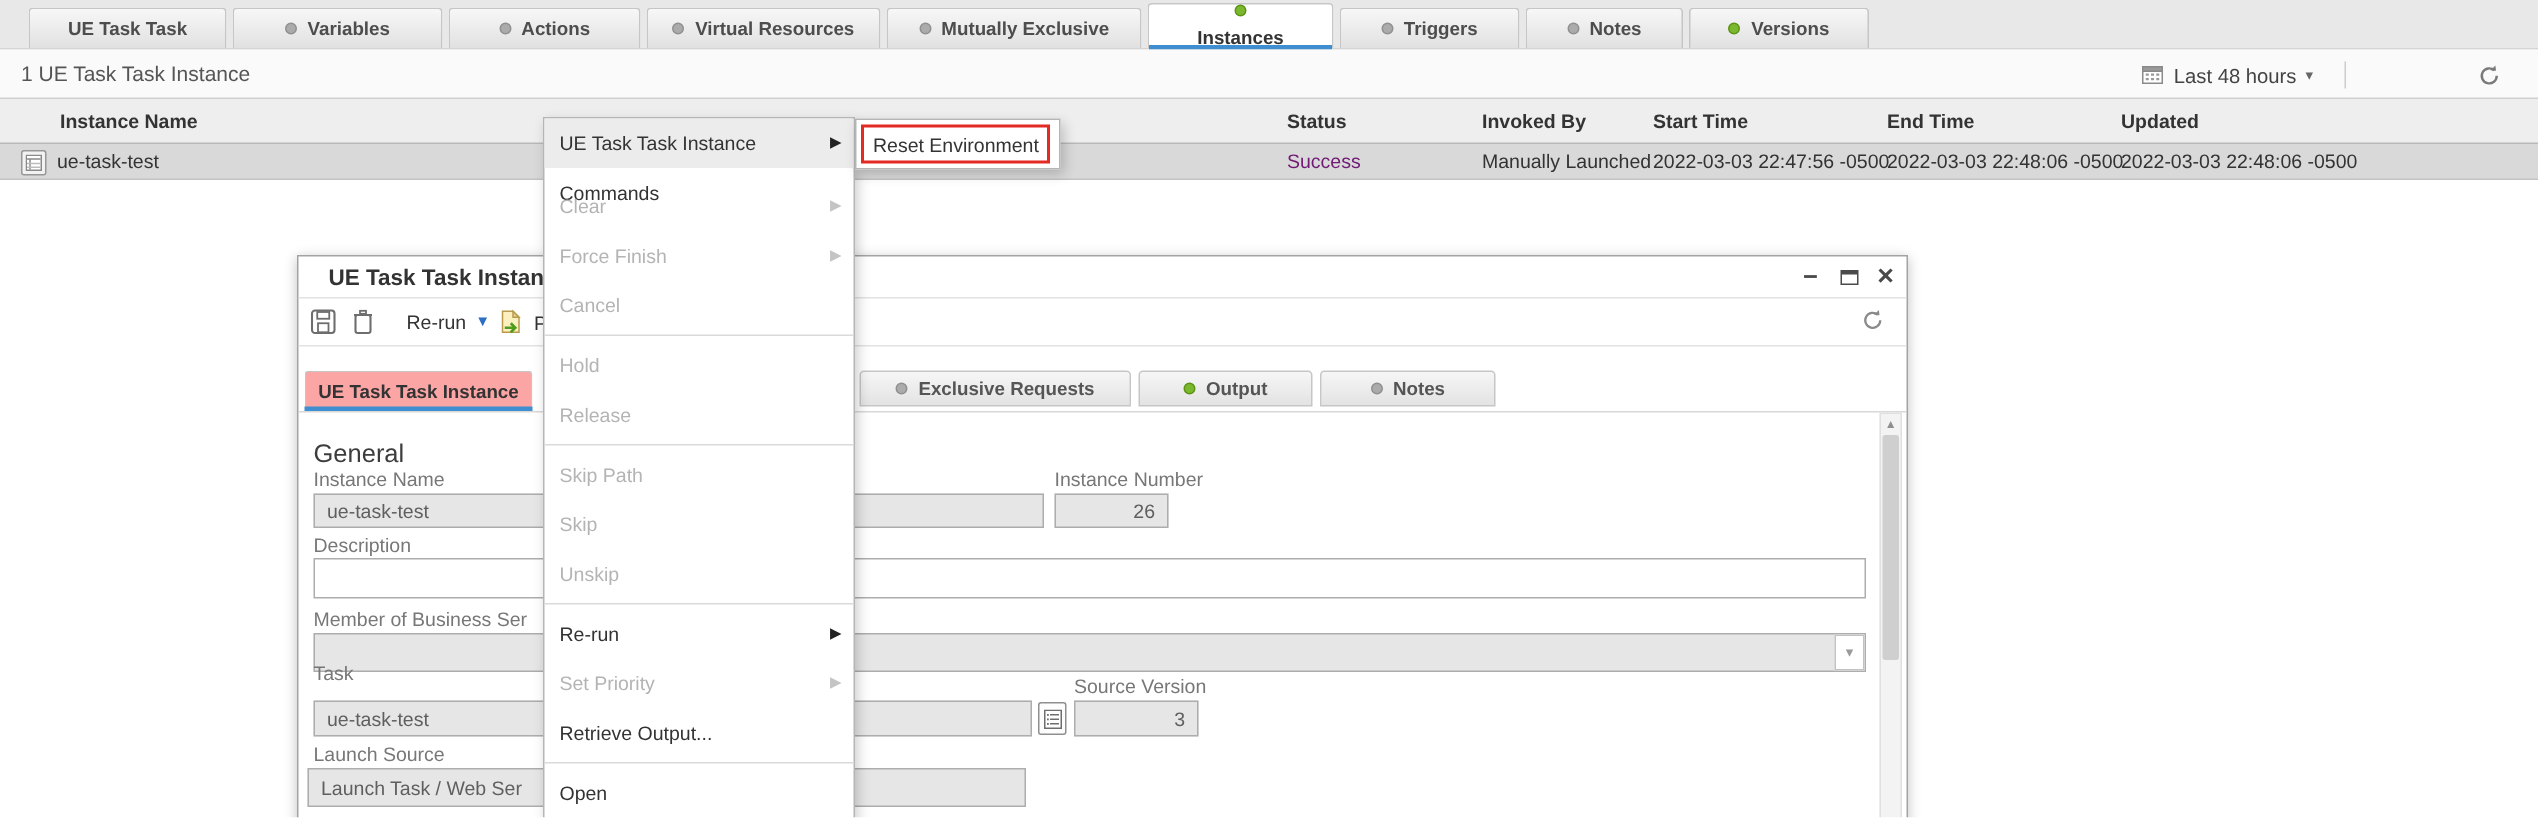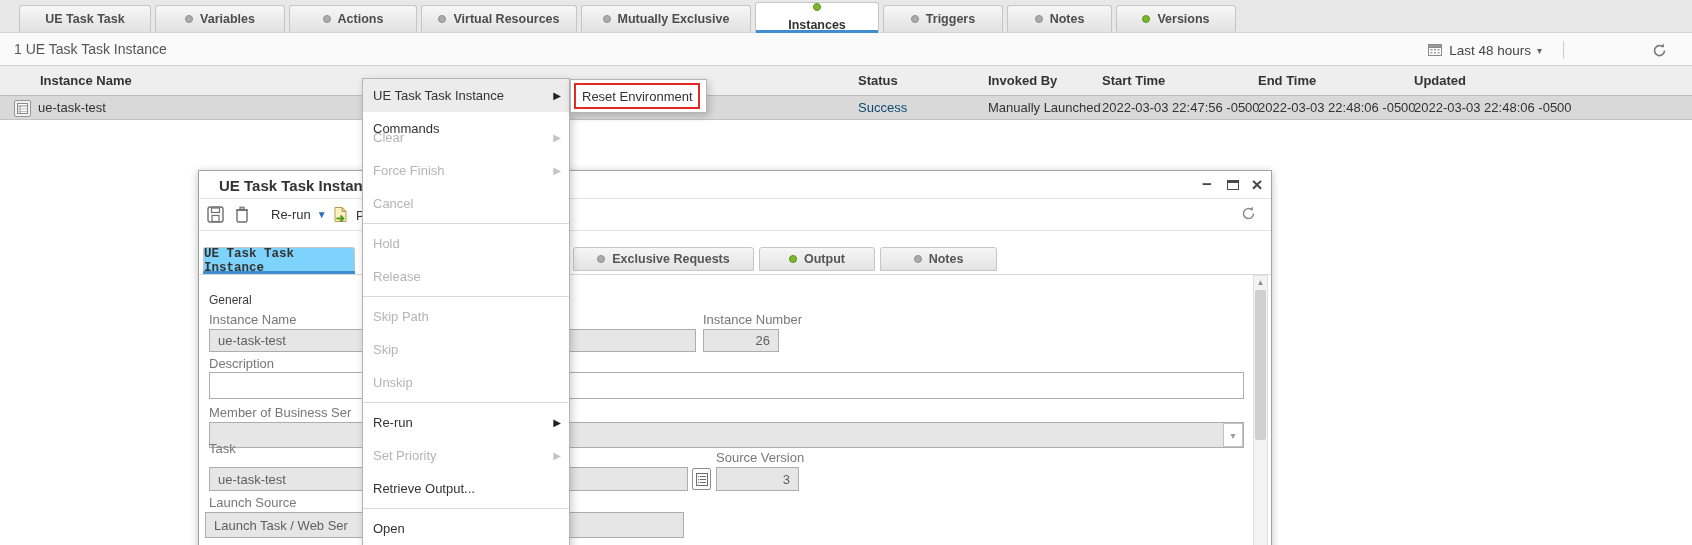--- a/index.html
+++ b/index.html
@@ -29,21 +29,21 @@
 
   
   .thead{position:absolute;left:0;top:66px;width:1692px;height:30px;background:#eee;
          border-bottom:1px solid #b9b9b9;box-sizing:border-box;font-weight:bold;font-size:13px;color:#333;}
   .thcell{position:absolute;top:7px;white-space:nowrap;}
   .trow{position:absolute;left:0;top:96px;width:1692px;height:24px;background:#d9d9d9;
         border-bottom:1px solid #c3c3c3;box-sizing:border-box;font-size:13px;color:#333;}
   .tdcell{position:absolute;top:4px;white-space:nowrap;}
   .rowicon{position:absolute;left:14px;top:4px;width:15px;height:15px;background:#f2f2f2;border:1px solid #979797;border-radius:2px;
            display:flex;align-items:center;justify-content:center;}
-  .success{color:#0c4a6e;cursor:pointer;}
+  .success{color:#701a75;cursor:pointer;}
 
   
   .dialog{position:absolute;left:198px;top:170px;width:1074px;height:420px;background:#fff;
           border:1px solid #a3a3a3;box-shadow:0 2px 8px rgba(0,0,0,.25);box-sizing:border-box;}
   .dlg-titlebar{position:absolute;left:0;top:0;width:100%;height:28px;border-bottom:1px solid #e2e2e2;box-sizing:border-box;}
   .dlg-title{position:absolute;left:20px;top:6px;font-size:15px;font-weight:bold;color:#333;white-space:nowrap;}
   .winbtn{position:absolute;top:6px;width:16px;height:16px;display:flex;align-items:center;justify-content:center;color:#4a4a4a;}
   .winbtn.min{right:56px;font-size:17px;font-weight:bold;}
   .winbtn.max{right:30px;}
   .maxbox{width:12px;height:10px;border:1px solid #4a4a4a;border-top:3px solid #4a4a4a;box-sizing:border-box;background:#fff;}
@@ -51,26 +51,26 @@
   .dlg-toolbar{position:absolute;left:0;top:28px;width:100%;height:32px;border-bottom:1px solid #e2e2e2;box-sizing:border-box;}
   .tbi{position:absolute;top:7px;}
   .rerun{position:absolute;left:72px;top:8px;font-size:13px;color:#333;display:flex;align-items:center;gap:6px;}
   .rerun .caret{color:#2d6fc2;font-size:10px;}
   .partial-label{position:absolute;left:157px;top:9px;font-size:13px;color:#333;}
   .dlg-refresh{position:absolute;right:14px;top:6px;}
   .dlg-tabs{position:absolute;left:0;top:76px;width:100%;height:27px;}
   .dtab{position:absolute;top:0;height:24px;box-sizing:border-box;border:1px solid #c6c6c6;border-radius:3px 3px 0 0;
         background:linear-gradient(#f6f6f6,#e3e3e3);display:flex;align-items:center;justify-content:center;gap:7px;
         font-size:12.5px;font-weight:bold;color:#555;}
-  .dtab.active{background:#7dd3fc;color:#333;border-bottom:1px solid #fff;font-family:Liberation Mono, monospace;}
+  .dtab.active{background:#fca5a5;color:#333;border-bottom:1px solid #fff;}
   .dlg-underline{position:absolute;left:4px;top:100px;width:152px;height:3px;background:#3e8ed0;z-index:3;}
   .dlg-content{position:absolute;left:0;top:103px;width:100%;bottom:0;border-top:1px solid #d8d8d8;box-sizing:border-box;}
 
   .flabel{position:absolute;font-size:13px;color:#777;white-space:nowrap;}
-  .fheading{position:absolute;font-size:12px;color:#3c3c3c;}
+  .fheading{position:absolute;font-size:17px;color:#3c3c3c;}
   .finput{position:absolute;box-sizing:border-box;border:1px solid #adadad;font-family:"Liberation Sans",sans-serif;
           font-size:13px;color:#5f5f5f;padding:0 8px;outline:none;}
   .finput.ro{background:#e6e6e6;}
   .finput.white{background:#fff;color:#333;}
   .combo-btn{position:absolute;box-sizing:border-box;width:20px;background:#fff;border:1px solid #c2c2c2;
              display:flex;align-items:center;justify-content:center;color:#9a9a9a;font-size:10px;}
   .browse-btn{position:absolute;box-sizing:border-box;background:#fdfdfd;border:1px solid #8f8f8f;border-radius:2px;
               display:flex;align-items:center;justify-content:center;}
   .num{text-align:right;}
 
@@ -97,21 +97,21 @@
 </style>
 </head>
 <body>
 
 <div class="screen">
 
   <div class="tabstrip">
     <div class="ttab" style="width:132px">
       <span>UE Task Task</span>
     </div>
-    <div class="ttab" style="width:130px">
+    <div class="ttab" style="width:140px">
       <span class="dot gray"></span>
       <span>Variables</span>
     </div>
     <div class="ttab" style="width:128px">
       <span class="dot gray"></span>
       <span>Actions</span>
     </div>
     <div class="ttab" style="width:156px">
       <span class="dot gray"></span>
       <span>Virtual Resources</span>

